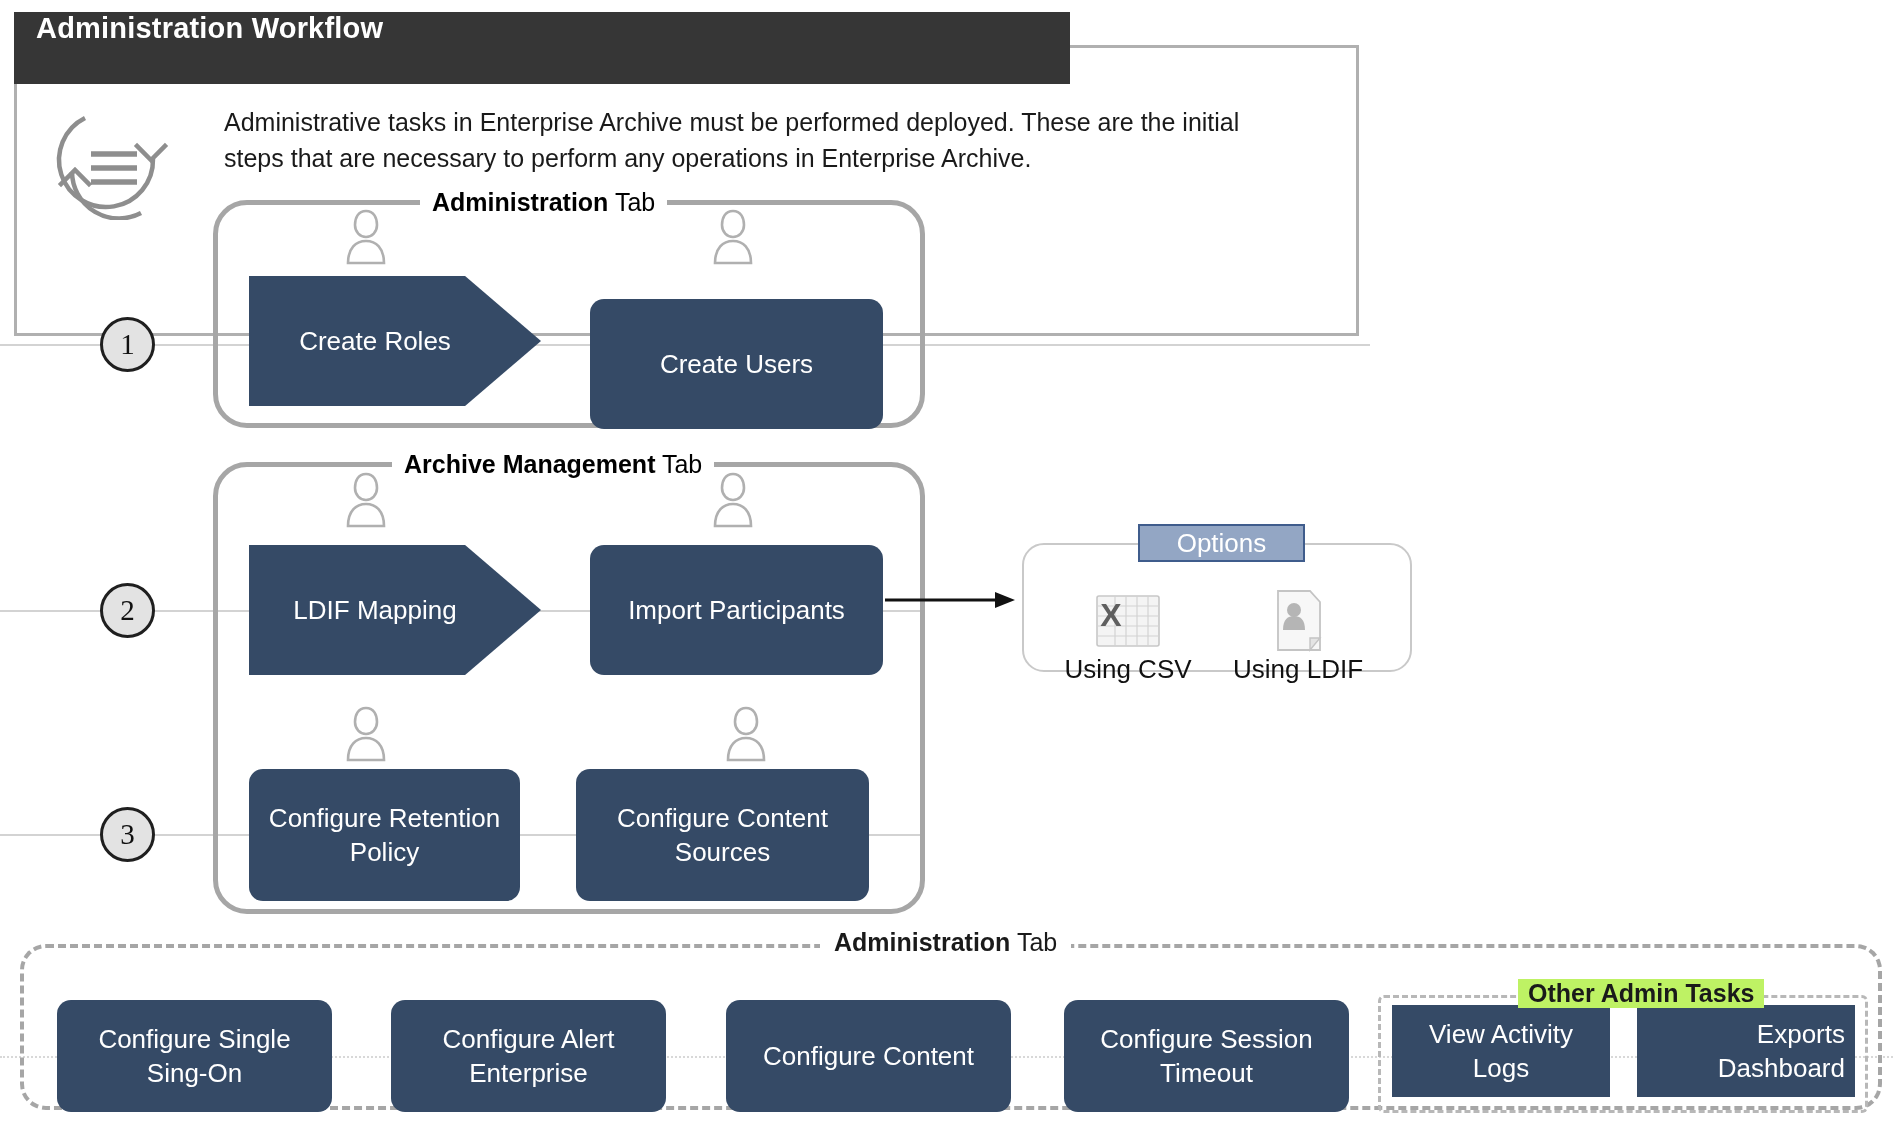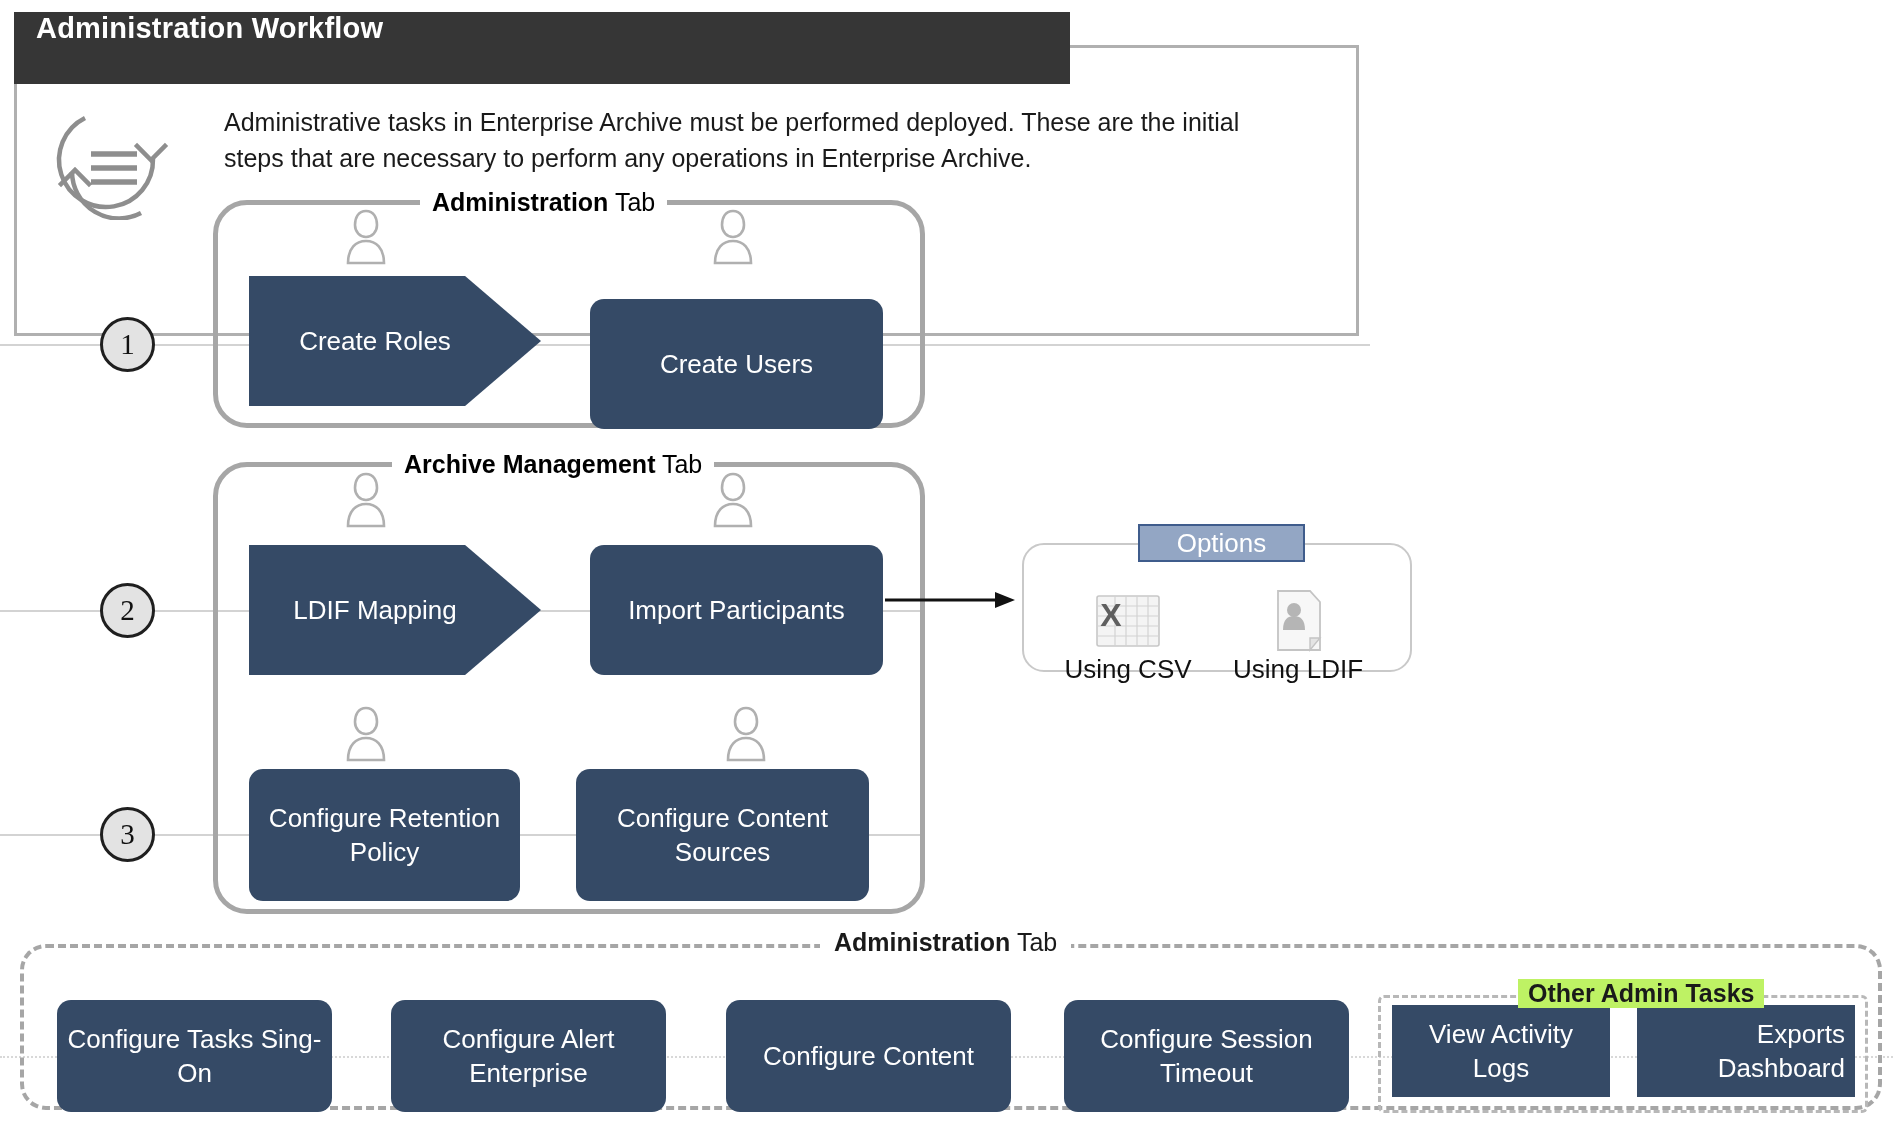--- a/index.html
+++ b/index.html
@@ -223,21 +223,21 @@
   </div>
   <div>Using LDIF</div>
 </div>
 
 <div id="bottom-dashed"></div>
 <div id="bottom-tab-label">
   <b>Administration</b><span> Tab</span>
 </div>
 
 <div class="proc" style="left:57px;top:1000px;width:275px;height:112px;">
-  <span>Configure Tasks Sing-On</span>
+  <span>Configure Single Sing-On</span>
 </div>
 <div class="proc" style="left:391px;top:1000px;width:275px;height:112px;">
   <span>Configure Alert Enterprise</span>
 </div>
 <div class="proc" style="left:726px;top:1000px;width:285px;height:112px;">
   <span>Configure Content</span>
 </div>
 <div class="proc" style="left:1064px;top:1000px;width:285px;height:112px;">
   <span>Configure Session Timeout</span>
 </div>

